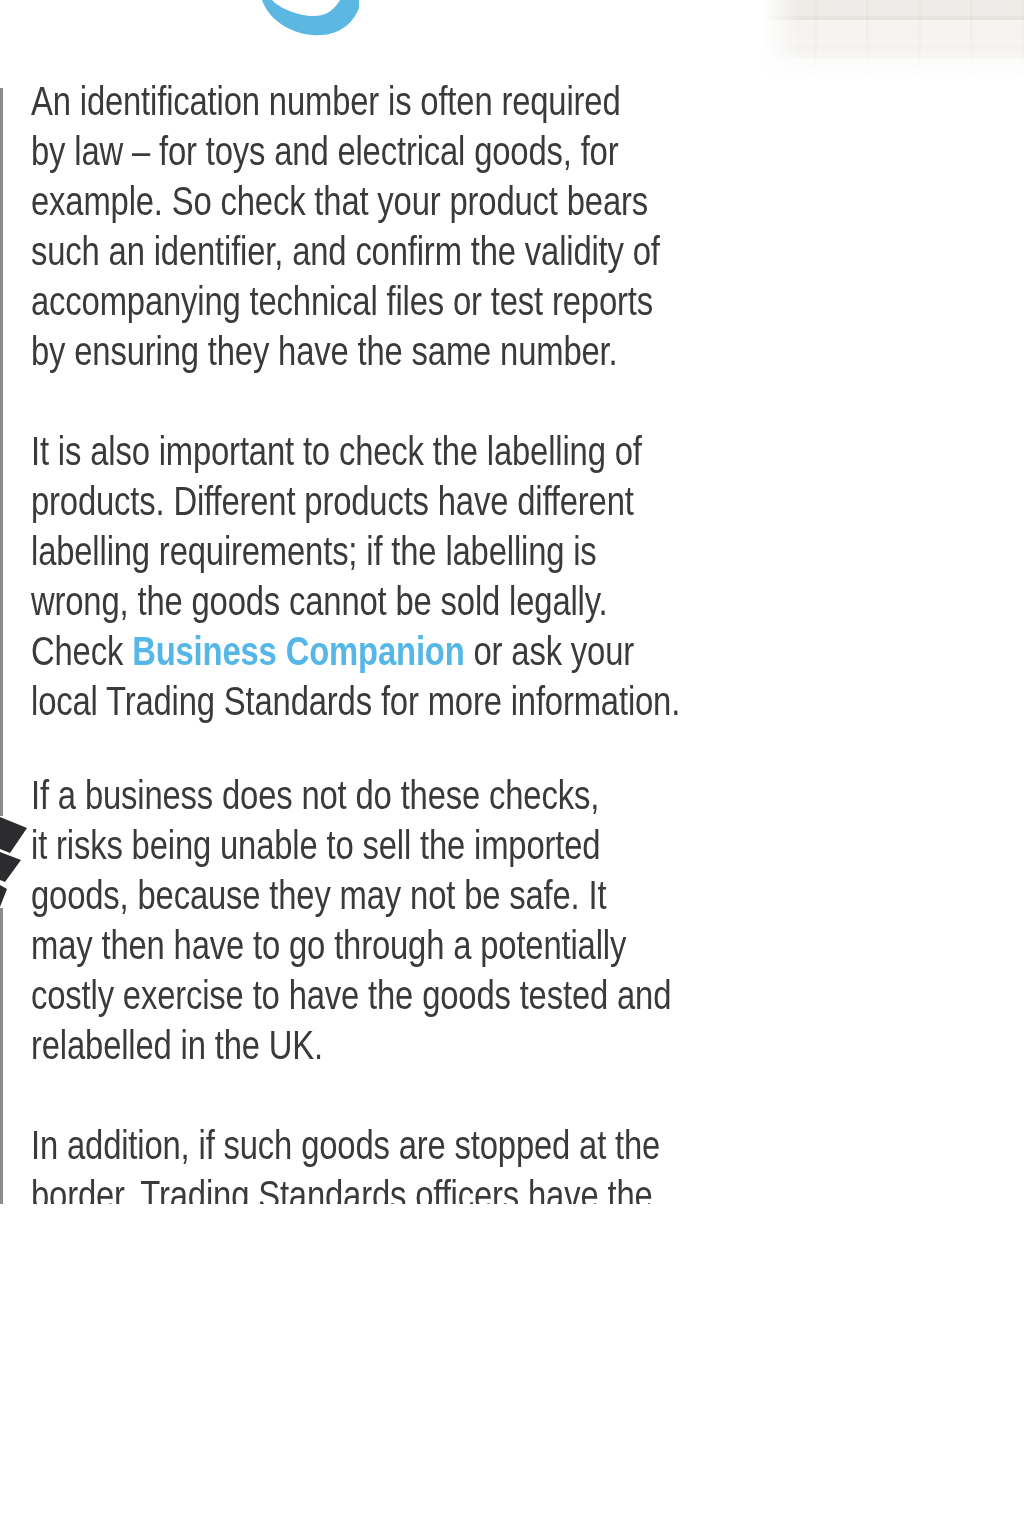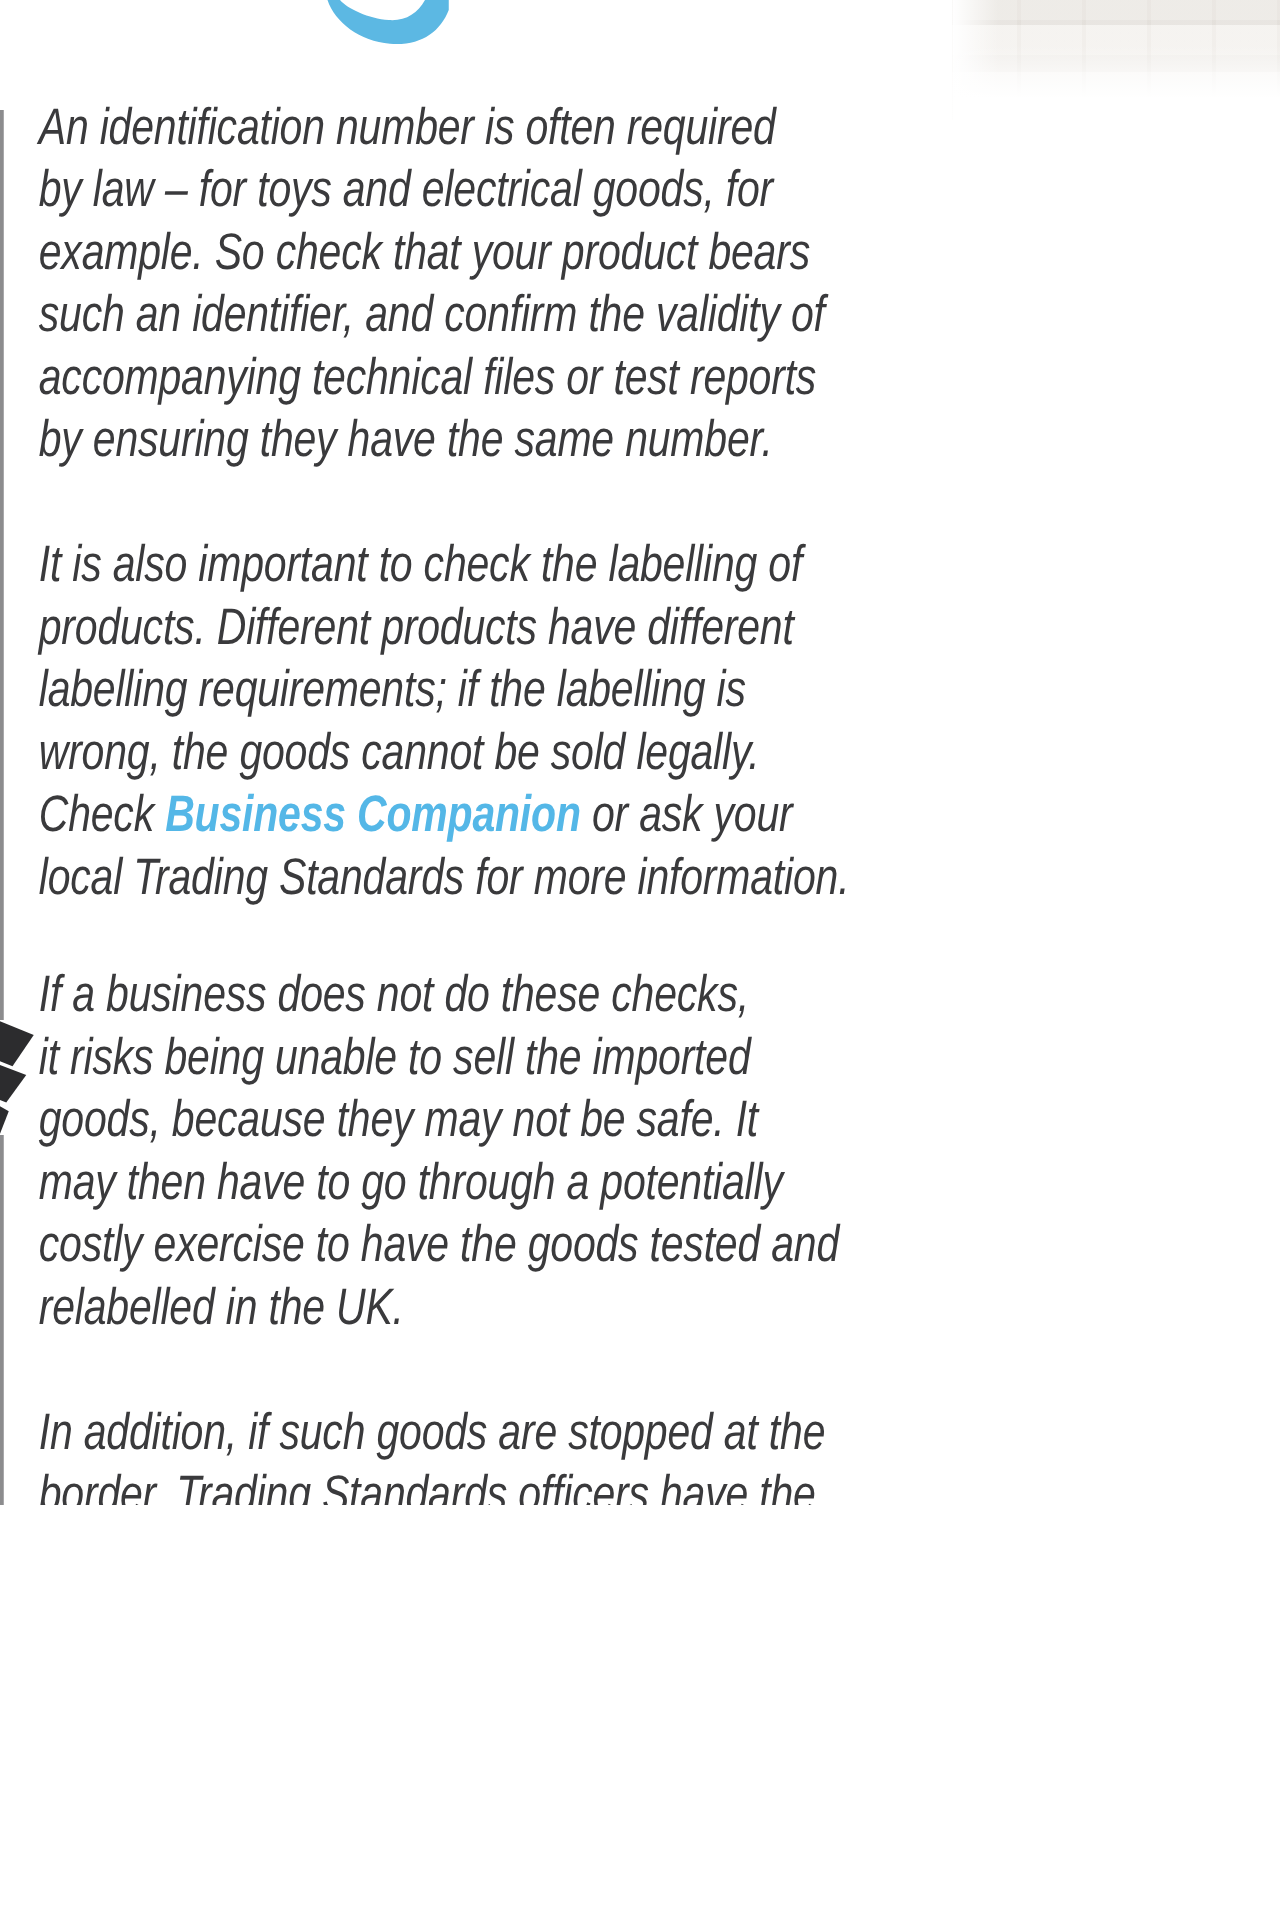--- a/index.html
+++ b/index.html
@@ -7,21 +7,20 @@
     padding: 0;
     background: #ffffff;
   }
   .page {
     position: relative;
     width: 1024px;
     height: 1204px;
     background: #ffffff;
     overflow: hidden;
     font-family: "Liberation Sans", "DejaVu Sans", sans-serif;
-    font-style: italic;
   }
 
   
   .numeral-svg {
     position: absolute;
     left: 252px;
     top: 0;
     width: 120px;
     height: 48px;
   }

